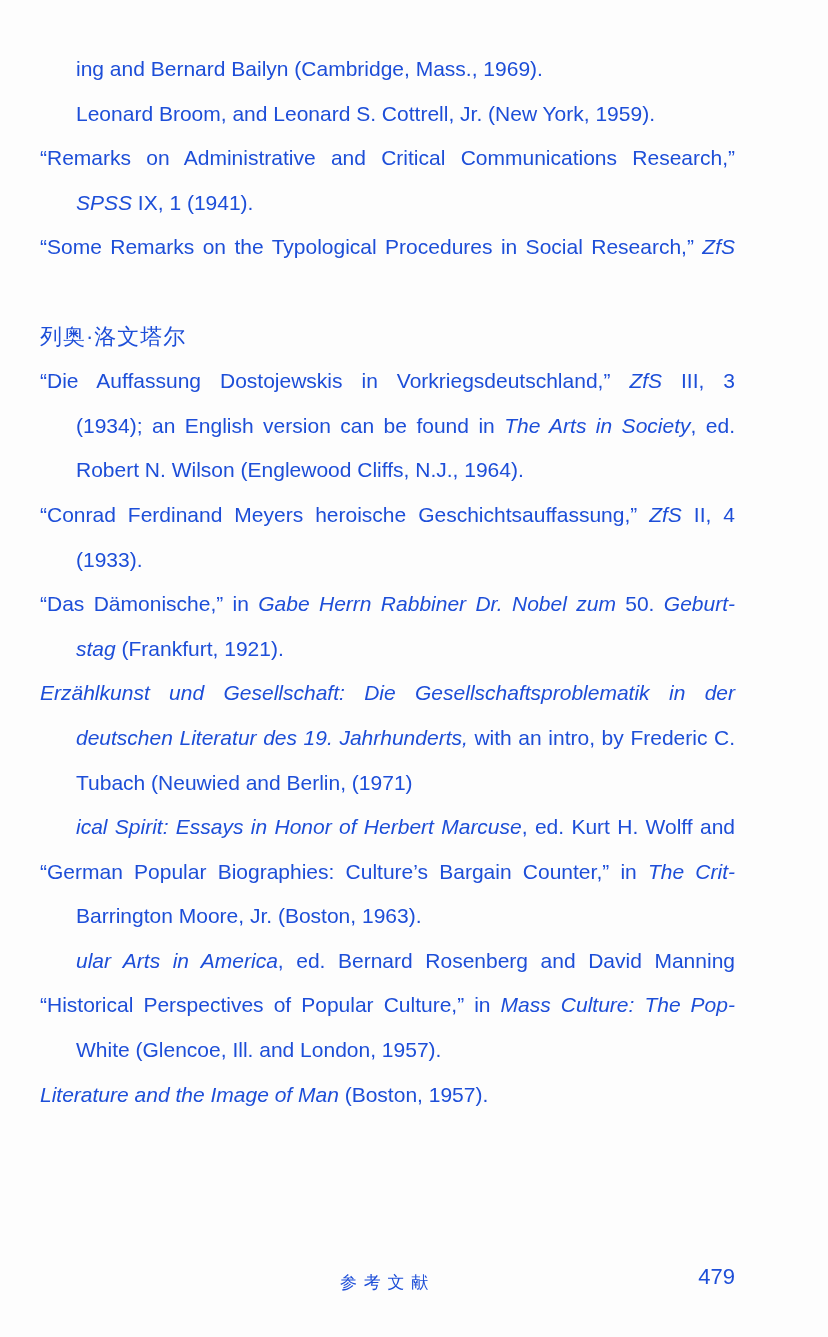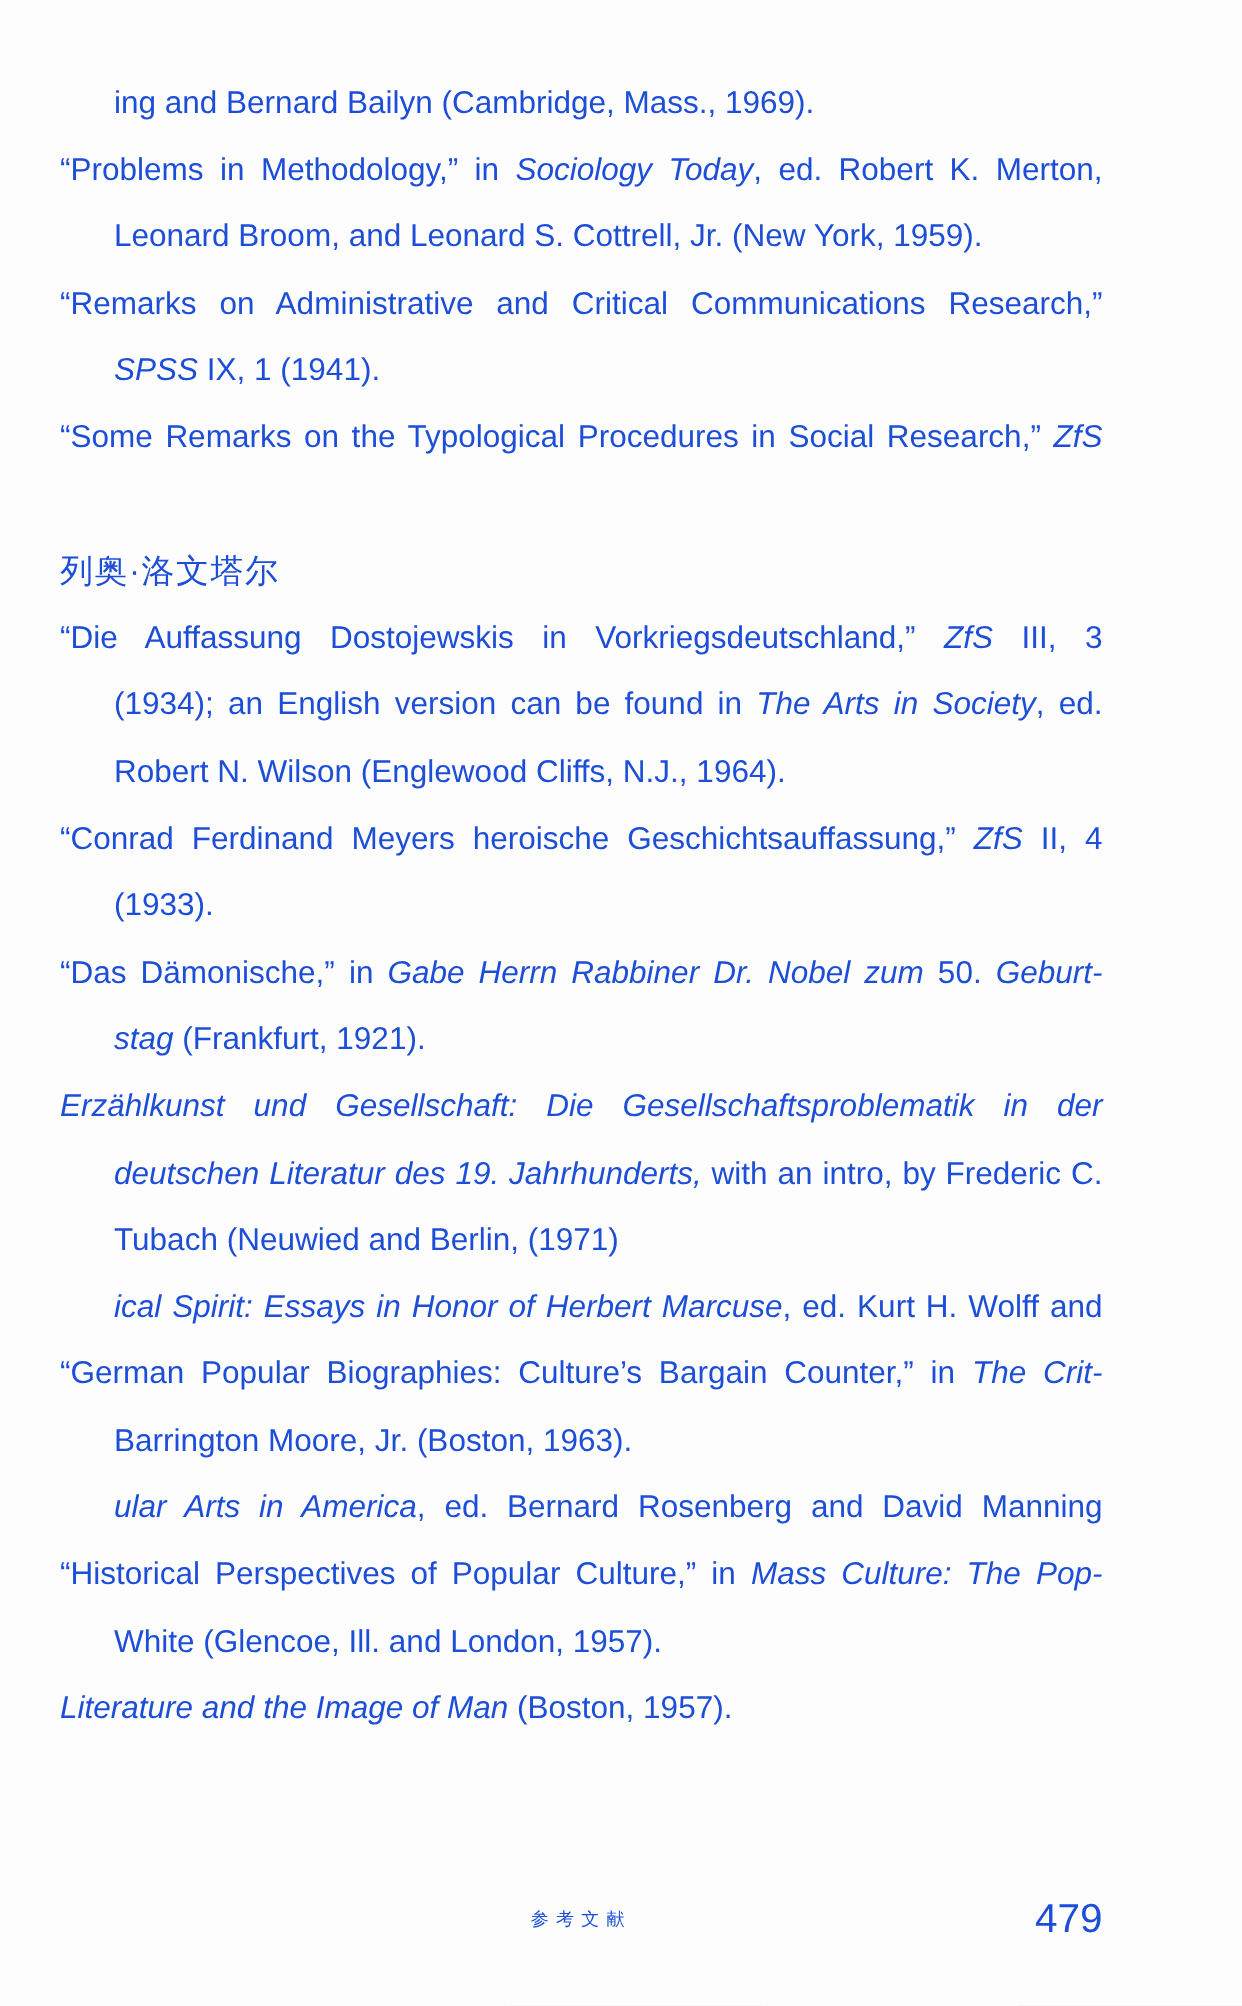--- a/index.html
+++ b/index.html
@@ -43,40 +43,39 @@
     left: 40px;
     top: 1262px;
     width: 695px;
     height: 44px;
   }
   .footer-label {
     position: absolute;
     left: 0; right: 0;
     top: 9px;
     text-align: center;
-    font-size: 12px;
+    font-size: 17px;
     letter-spacing: 0.4em;
   }
   .page-number {
     position: absolute;
     right: 0;
     top: 2px;
-    font-size: 27px;
+    font-size: 22px;
   }
 </style>
 </head>
 <body>
 
 <div class="page">
   <div class="content">
       <div class="entry">
         <div class="line ind"><span class="rm">ing and Bernard Bailyn (Cambridge, Mass., 1969).</span></div>
       </div>
       <div class="entry">
-        <div class="line j"><span class="rm">“Problems in Methodology,” in </span><span class="it">Sociology Today</span><span class="rm">, ed. Robert K. Merton,</span></div>
         <div class="line ind"><span class="rm">Leonard Broom, and Leonard S. Cottrell, Jr. (New York, 1959).</span></div>
       </div>
       <div class="entry">
         <div class="line j"><span class="rm">“Remarks on Administrative and Critical Communications Research,”</span></div>
         <div class="line ind"><span class="it">SPSS</span><span class="rm"> IX, 1 (1941).</span></div>
       </div>
       <div class="entry">
         <div class="line j"><span class="rm">“Some Remarks on the Typological Procedures in Social Research,” </span><span class="it">ZfS</span></div>
       </div>
       <div class="spacer"></div>

